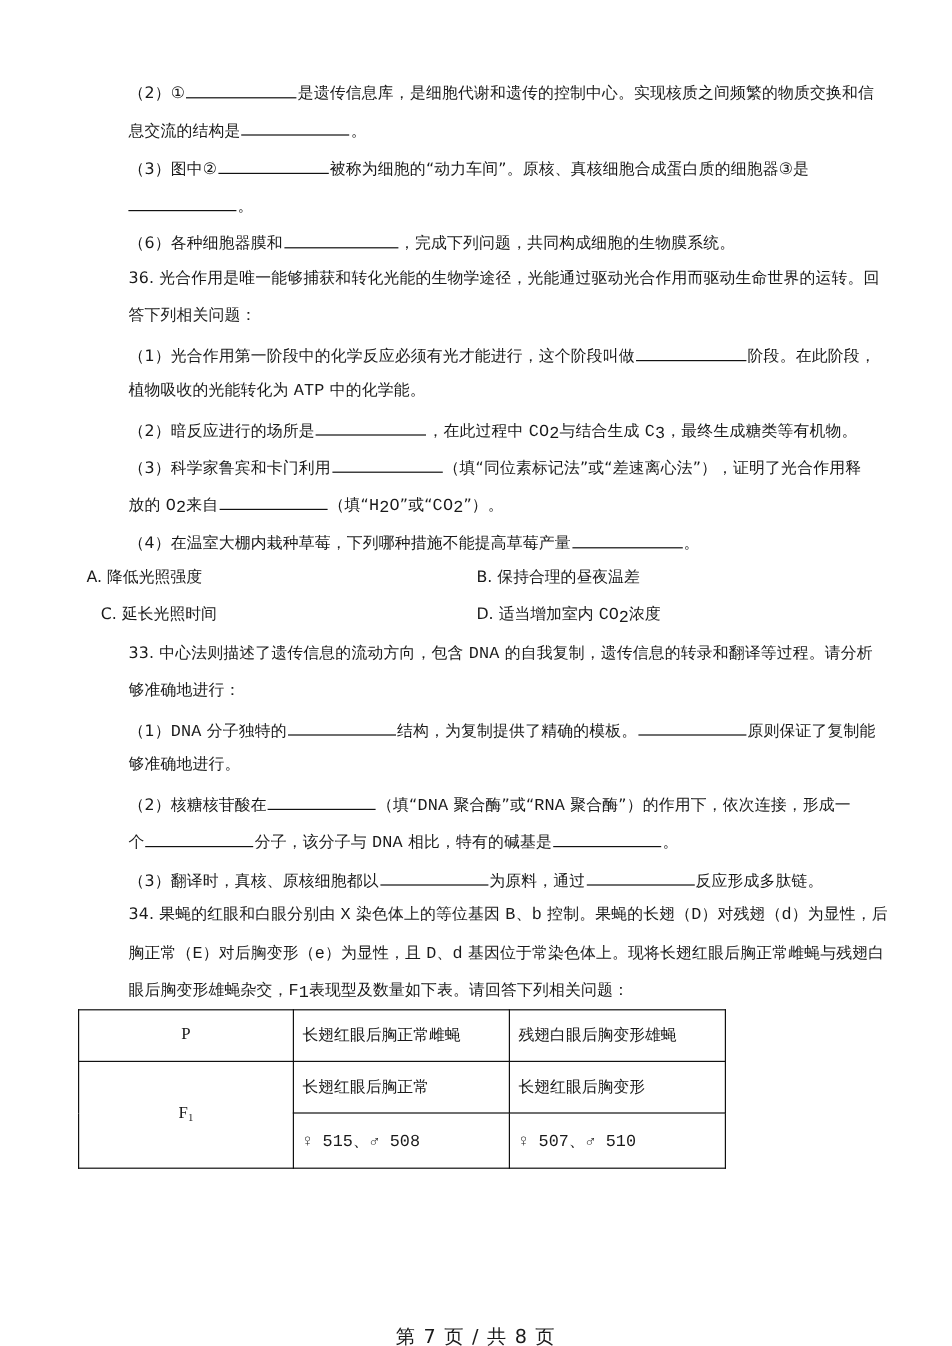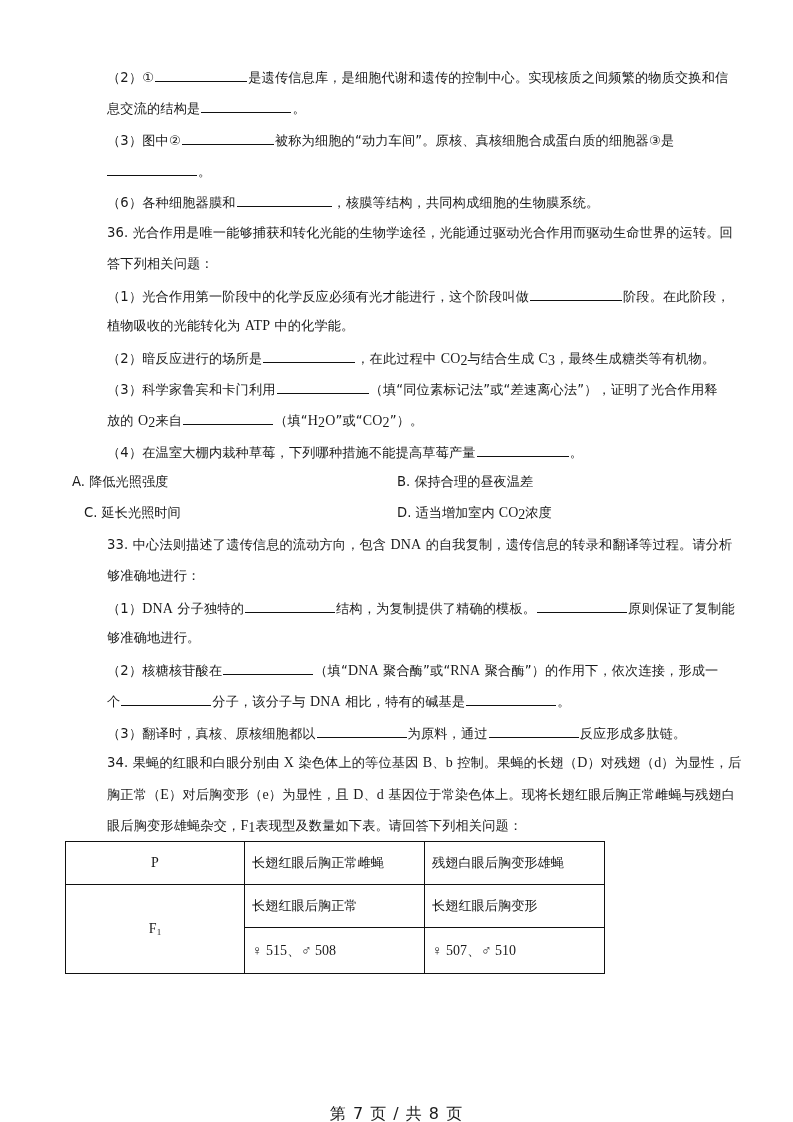--- a/index.html
+++ b/index.html
@@ -12,21 +12,21 @@
     position: absolute; left: 67px; white-space: nowrap;
     font-size: 13.2px; line-height: 18px; letter-spacing: 0.15px; margin-left: 40px;
   }
   .blank {
     display: inline-block; border-bottom: 1px solid #111; height: 14px;
     vertical-align: baseline; margin: 0 1px;
   }
   .w90 { width: 90px; }
   .w92 { width: 92px; }
   .w95 { width: 95px; }
-  .latin { font-family: Liberation Serif, serif; font-size: 14px; }
+  .latin { font-family: Liberation Mono, monospace; font-size: 14px; }
   sub { font-size: 9px; vertical-align: -2px; line-height: 0; }
   .opt { position: absolute; white-space: nowrap; font-size: 13.2px; line-height: 18px; text-align: center; }
 
   table.data {
     position: absolute; left: 65px; top: 841px; border-collapse: collapse;
     font-size: 13.2px;
   }
   table.data td {
     border: 1.3px solid #111; padding: 0 0 0 7px; height: 42px; vertical-align: middle;
   }
@@ -45,21 +45,21 @@
 <div class="line" style="top:98px">
   <span>息交流的结构是</span><span class="blank w90"></span><span>。</span>
 </div>
 <div class="line" style="top:130px">
   <span>（3）图中②</span><span class="blank w92"></span><span>被称为细胞的“动力车间”。原核、真核细胞合成蛋白质的细胞器③是</span>
 </div>
 <div class="line" style="top:161px">
   <span class="blank w90" style="margin-left:0"></span><span>。</span>
 </div>
 <div class="line" style="top:192px">
-  <span>（6）各种细胞器膜和</span><span class="blank w95"></span><span>，核膜等结构，共同构成细胞的生物膜系统。</span>
+  <span>（6）各种细胞器膜和</span><span class="blank w95"></span><span>，完成下列问题，共同构成细胞的生物膜系统。</span>
 </div>
 
 <div class="line" style="top:224px">36. 光合作用是唯一能够捕获和转化光能的生物学途径，光能通过驱动光合作用而驱动生命世界的运转。回</div>
 <div class="line" style="top:255px">答下列相关问题：</div>
 <div class="line" style="top:286px">
   <span>（1）光合作用第一阶段中的化学反应必须有光才能进行，这个阶段叫做</span><span class="blank w92"></span><span>阶段。在此阶段，</span>
 </div>
 <div class="line" style="top:317px">
   <span>植物吸收的光能转化为 </span><span class="latin">ATP</span><span> 中的化学能。</span>
 </div>

